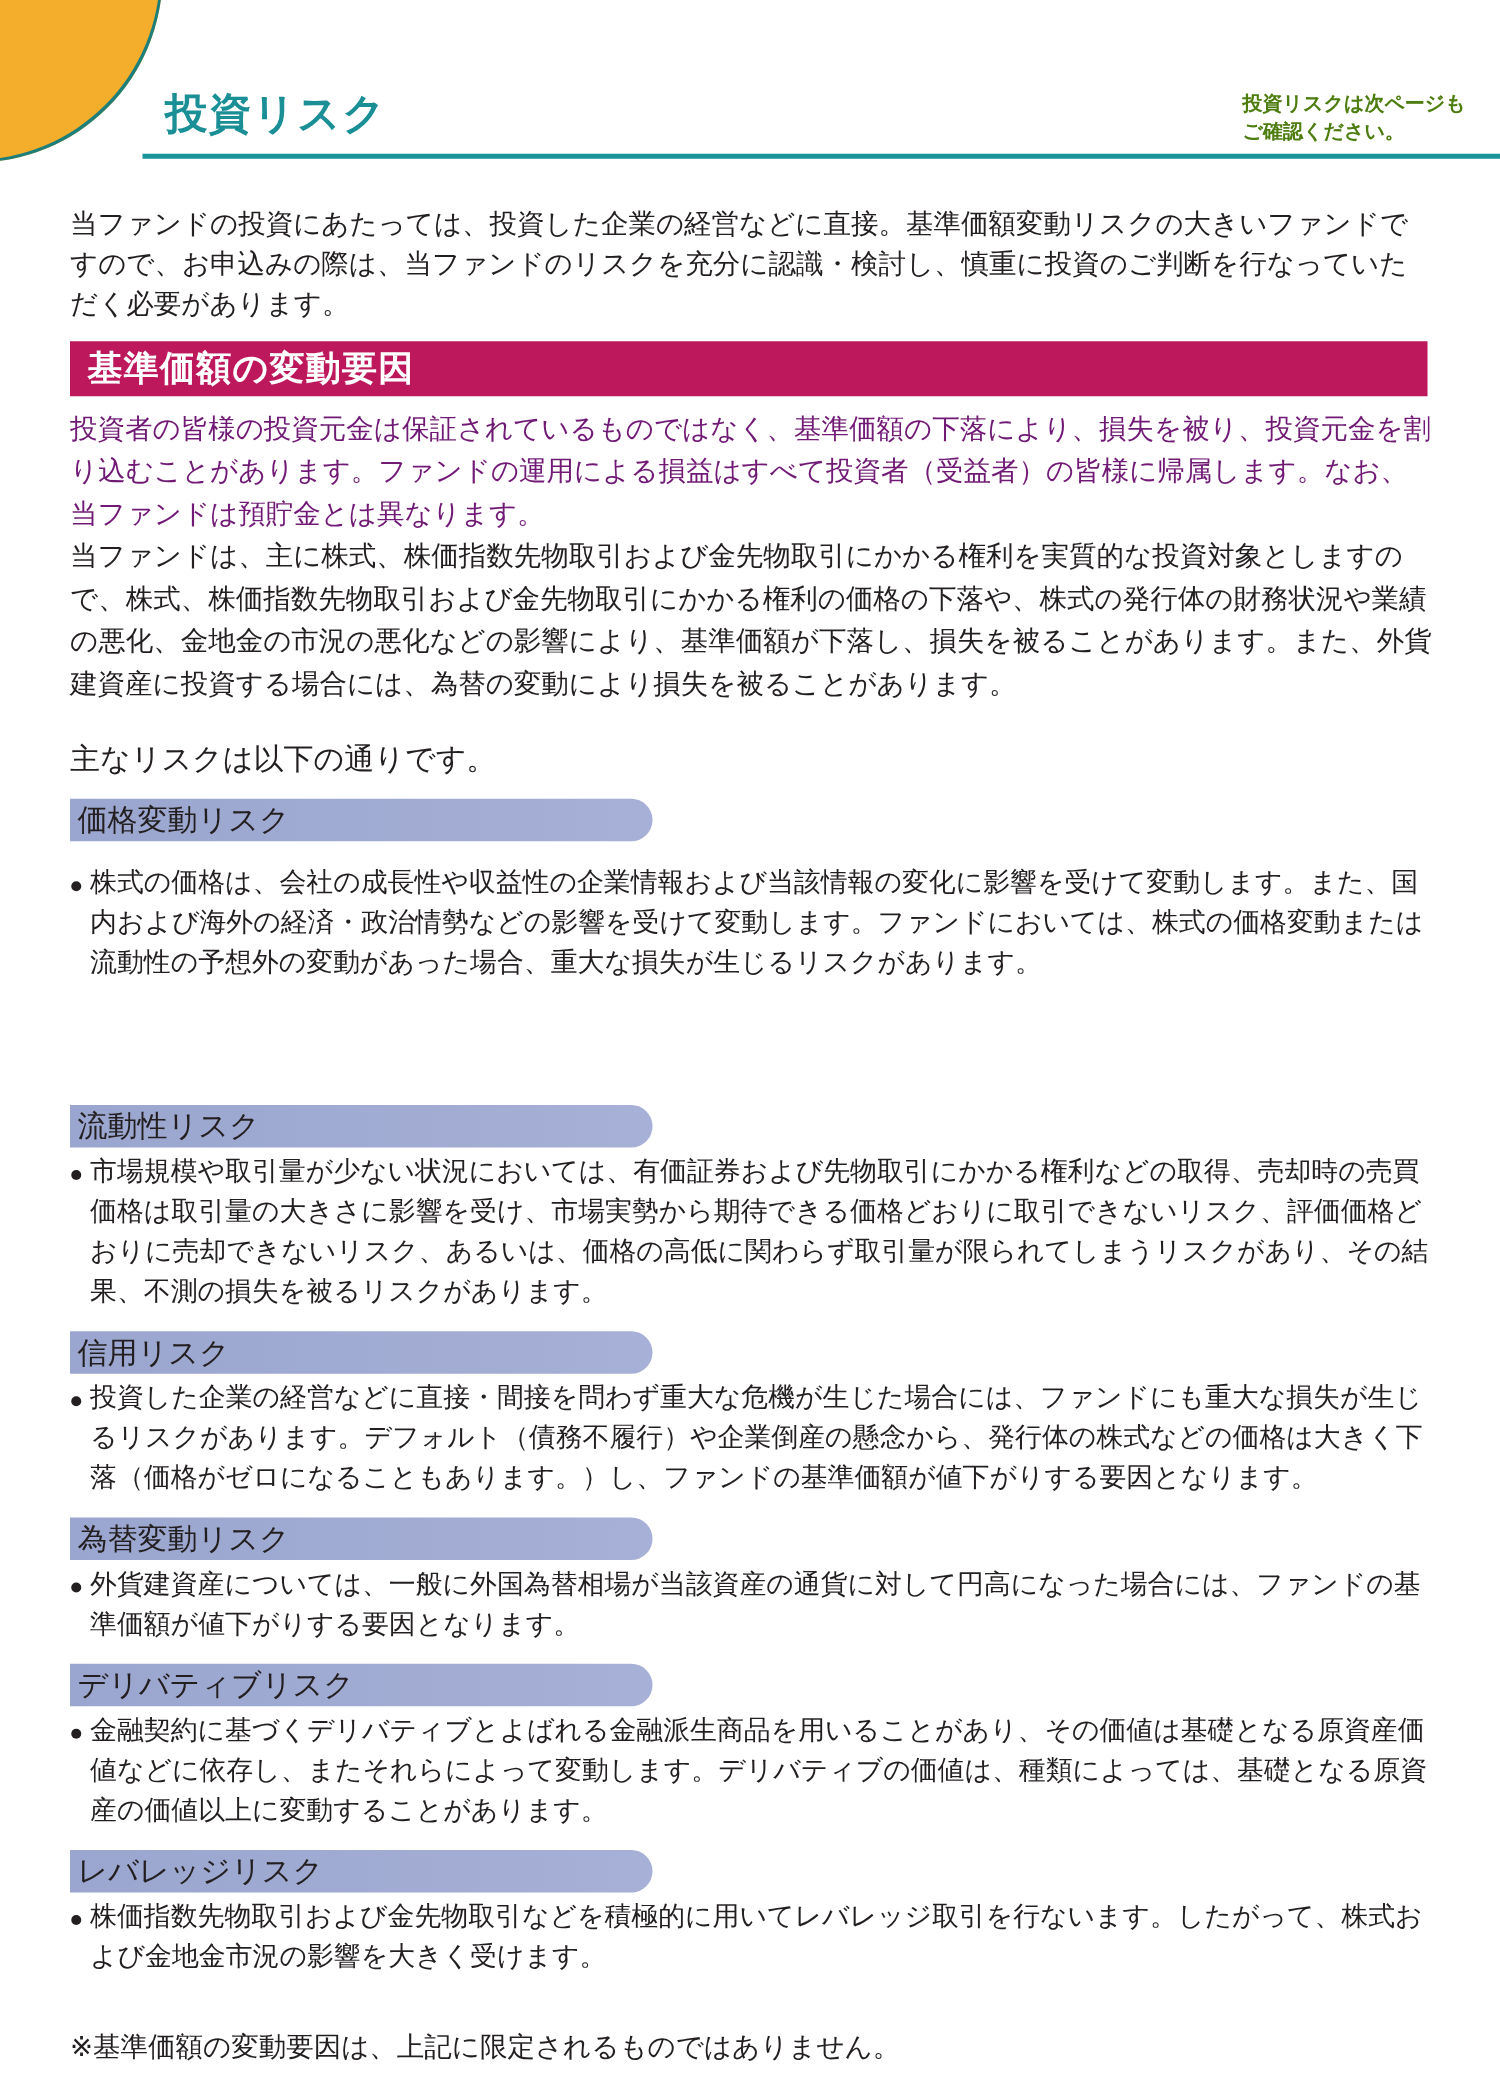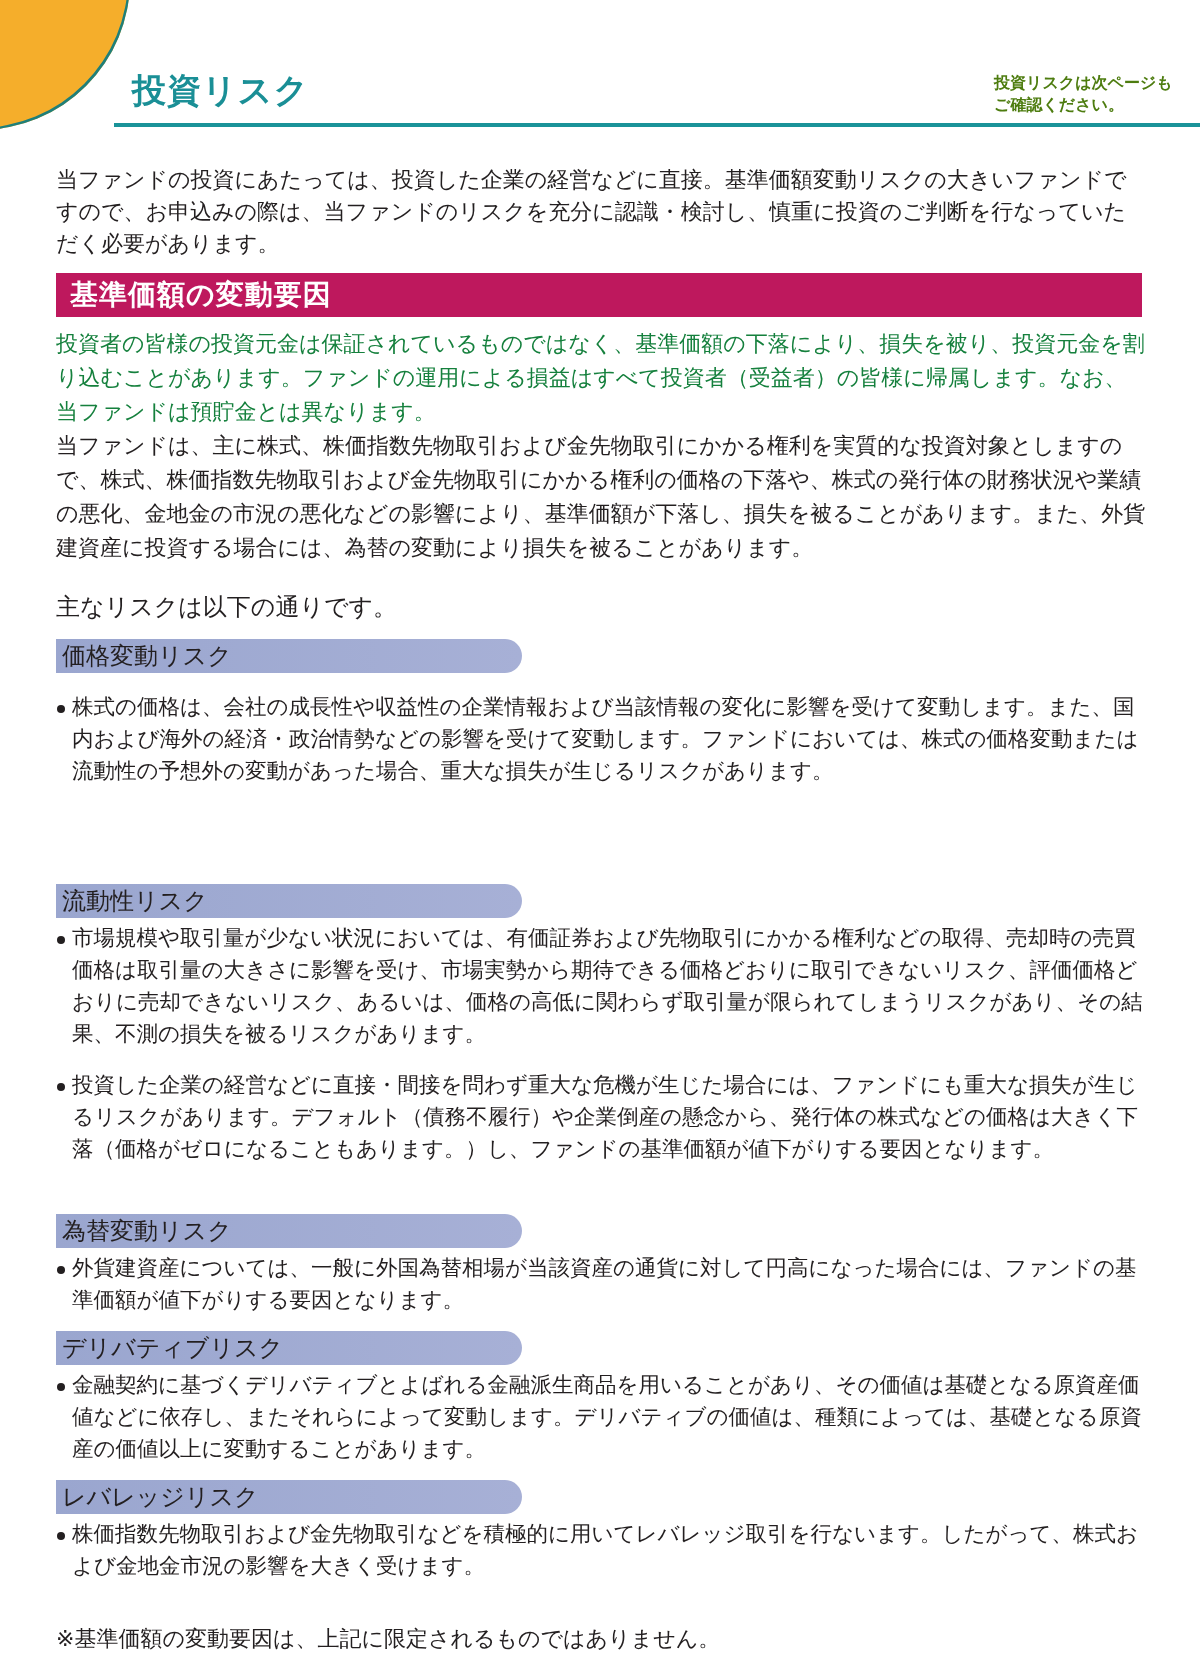--- a/index.html
+++ b/index.html
@@ -34,21 +34,21 @@
       font-size: 22px; line-height: 32px; margin: 0;
     }
     .section-band {
       position: absolute; left: 56px; top: 273px; width: 1086px; height: 44px;
       background: #be185d; color: #ffffff;
       font-size: 28px; font-weight: bold; line-height: 44px; padding-left: 14px;
       box-sizing: border-box; letter-spacing: 1px;
     }
     .warning {
       position: absolute; left: 56px; top: 327px; width: 1092px;
-      font-size: 22px; line-height: 34px; color: #15803d; margin: 0;
+      font-size: 22px; line-height: 34px; color: #701a75; margin: 0;
     }
     .explain {
       position: absolute; left: 56px; top: 429px; width: 1092px;
       font-size: 22px; line-height: 34px; margin: 0;
     }
     .lead {
       position: absolute; left: 56px; top: 590px;
       font-size: 24px; line-height: 34px; margin: 0;
     }
     .risk-block { position: absolute; left: 56px; width: 1092px; }
@@ -94,20 +94,21 @@
   <div class="risk-header">価格変動リスク</div>
   <p class="bullet" style="margin-top:18px">株式の価格は、会社の成長性や収益性の企業情報および当該情報の変化に影響を受けて変動します。また、国内および海外の経済・政治情勢などの影響を受けて変動します。ファンドにおいては、株式の価格変動または流動性の予想外の変動があった場合、重大な損失が生じるリスクがあります。</p>
 </div>
 
 <div class="risk-block" style="top:884px">
   <div class="risk-header">流動性リスク</div>
   <p class="bullet" style="margin-top:4px">市場規模や取引量が少ない状況においては、有価証券および先物取引にかかる権利などの取得、売却時の売買価格は取引量の大きさに影響を受け、市場実勢から期待できる価格どおりに取引できないリスク、評価価格どおりに売却できないリスク、あるいは、価格の高低に関わらず取引量が限られてしまうリスクがあり、その結果、不測の損失を被るリスクがあります。</p>
 </div>
 
 <div class="risk-block" style="top:1065px">
+  <div class="risk-header">信用リスク</div>
   <p class="bullet" style="margin-top:4px">投資した企業の経営などに直接・間接を問わず重大な危機が生じた場合には、ファンドにも重大な損失が生じるリスクがあります。デフォルト（債務不履行）や企業倒産の懸念から、発行体の株式などの価格は大きく下落（価格がゼロになることもあります。）し、ファンドの基準価額が値下がりする要因となります。</p>
 </div>
 
 <div class="risk-block" style="top:1214px">
   <div class="risk-header">為替変動リスク</div>
   <p class="bullet" style="margin-top:4px">外貨建資産については、一般に外国為替相場が当該資産の通貨に対して円高になった場合には、ファンドの基準価額が値下がりする要因となります。</p>
 </div>
 
 <div class="risk-block" style="top:1331px">
   <div class="risk-header">デリバティブリスク</div>

